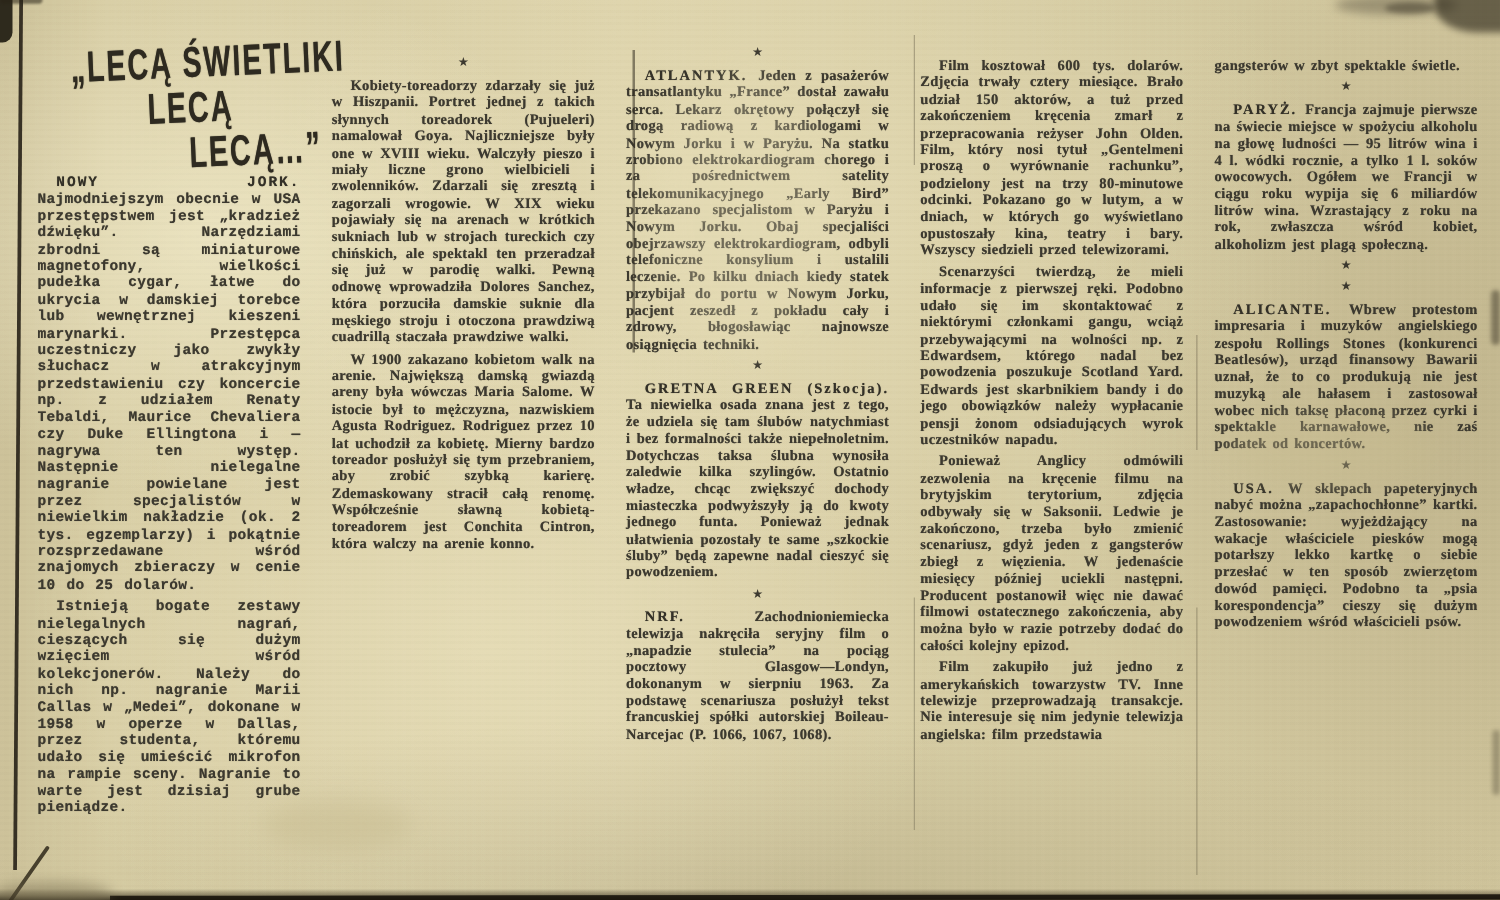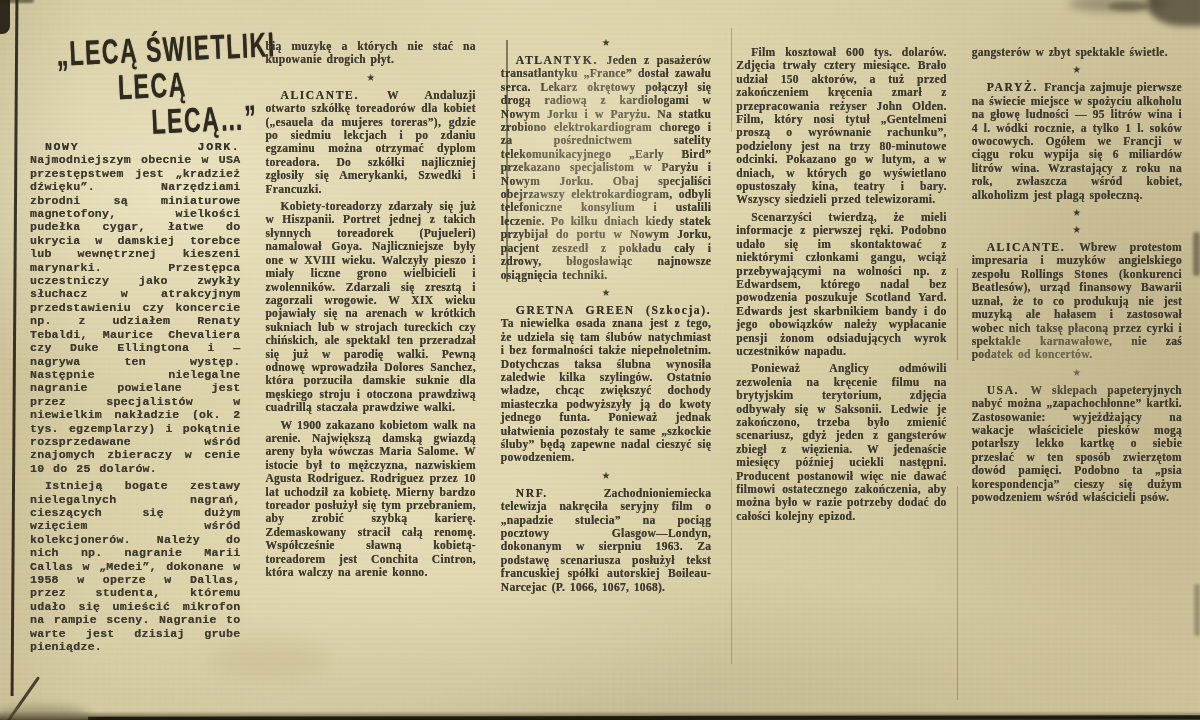--- a/index.html
+++ b/index.html
@@ -90,38 +90,37 @@
     <span class="l l2">LECĄ</span>
     <span class="l l3">LECĄ…”</span>
   </div>
 
   <div class="columns">
       <div class="column col1">
         <p class="para"><span class="lead">NOWY JORK. </span>Najmodniejszym obecnie w USA przestępstwem jest „kradzież dźwięku”. Narzędziami zbrodni są miniaturowe magnetofony, wielkości pudełka cygar, łatwe do ukrycia w damskiej torebce lub wewnętrznej kieszeni marynarki. Przestępca uczestniczy jako zwykły słuchacz w atrakcyjnym przedstawieniu czy koncercie np. z udziałem Renaty Tebaldi, Maurice Chevaliera czy Duke Ellingtona i — nagrywa ten występ. Następnie nielegalne nagranie powielane jest przez specjalistów w niewielkim nakładzie (ok. 2 tys. egzemplarzy) i pokątnie rozsprzedawane wśród znajomych zbieraczy w cenie 10 do 25 dolarów.</p>
         <p class="para">Istnieją bogate zestawy nielegalnych nagrań, cieszących się dużym wzięciem wśród kolekcjonerów. Należy do nich np. nagranie Marii Callas w „Medei”, dokonane w 1958 w operze w Dallas, przez studenta, któremu udało się umieścić mikrofon na rampie sceny. Nagranie to warte jest dzisiaj grube pieniądze.</p>
       </div>
       <div class="column col2">
-        <p class="para noindent">bią muzykę a których nie stać na kupowanie drogich płyt.</p>
         <div class="star">★</div>
-        <p class="para"><span class="lead">ALICANTE. </span>W Andaluzji otwarto szkółkę toreadorów dla kobiet („esauela da mujeres toreras”), gdzie po siedmiu lekcjach i po zdaniu egzaminu można otrzymać dyplom toreadora. Do szkółki najliczniej zgłosiły się Amerykanki, Szwedki i Francuzki.</p>
         <p class="para">Kobiety-toreadorzy zdarzały się już w Hiszpanii. Portret jednej z takich słynnych toreadorek (Pujueleri) namalował Goya. Najliczniejsze były one w XVIII wieku. Walczyły pieszo i miały liczne grono wielbicieli i zwolenników. Zdarzali się zresztą i zagorzali wrogowie. W XIX wieku pojawiały się na arenach w krótkich sukniach lub w strojach tureckich czy chińskich, ale spektakl ten przeradzał się już w parodię walki. Pewną odnowę wprowadziła Dolores Sanchez, która porzuciła damskie suknie dla męskiego stroju i otoczona prawdziwą cuadrillą staczała prawdziwe walki.</p>
         <p class="para">W 1900 zakazano kobietom walk na arenie. Największą damską gwiazdą areny była wówczas Maria Salome. W istocie był to mężczyzna, nazwiskiem Agusta Rodriguez. Rodriguez przez 10 lat uchodził za kobietę. Mierny bardzo toreador posłużył się tym przebraniem, aby zrobić szybką karierę. Zdemaskowany stracił całą renomę. Współcześnie sławną kobietą-toreadorem jest Conchita Cintron, która walczy na arenie konno.</p>
       </div>
       <div class="column col3">
         <div class="star">★</div>
         <p class="para"><span class="lead">ATLANTYK. </span>Jeden z pasażerów transatlantyku „France” dostał zawału serca. Lekarz okrętowy połączył się drogą radiową z kardiologami w Nowym Jorku i w Paryżu. Na statku zrobiono elektrokardiogram chorego i za pośrednictwem satelity telekomunikacyjnego „Early Bird” przekazano specjalistom w Paryżu i Nowym Jorku. Obaj specjaliści obejrzawszy elektrokardiogram, odbyli telefoniczne konsylium i ustalili leczenie. Po kilku dniach kiedy statek przybijał do portu w Nowym Jorku, pacjent zeszedł z pokładu cały i zdrowy, błogosławiąc najnowsze osiągnięcia techniki.</p>
         <div class="star">★</div>
         <p class="para"><span class="lead">GRETNA GREEN (Szkocja). </span>Ta niewielka osada znana jest z tego, że udziela się tam ślubów natychmiast i bez formalności także niepełnoletnim. Dotychczas taksa ślubna wynosiła zaledwie kilka szylingów. Ostatnio władze, chcąc zwiększyć dochody miasteczka podwyższyły ją do kwoty jednego funta. Ponieważ jednak ułatwienia pozostały te same „szkockie śluby” będą zapewne nadal cieszyć się powodzeniem.</p>
         <div class="star">★</div>
         <p class="para"><span class="lead">NRF. </span>Zachodnioniemiecka telewizja nakręciła seryjny film o „napadzie stulecia” na pociąg pocztowy Glasgow—Londyn, dokonanym w sierpniu 1963. Za podstawę scenariusza posłużył tekst francuskiej spółki autorskiej Boileau-Narcejac (P. 1066, 1067, 1068).</p>
       </div>
       <div class="column col4">
         <p class="para">Film kosztował 600 tys. dolarów. Zdjęcia trwały cztery miesiące. Brało udział 150 aktorów, a tuż przed zakończeniem kręcenia zmarł z przepracowania reżyser John Olden. Film, który nosi tytuł „Gentelmeni proszą o wyrównanie rachunku”, podzielony jest na trzy 80-minutowe odcinki. Pokazano go w lutym, a w dniach, w których go wyświetlano opustoszały kina, teatry i bary. Wszyscy siedzieli przed telewizorami.</p>
         <p class="para">Scenarzyści twierdzą, że mieli informacje z pierwszej ręki. Podobno udało się im skontaktować z niektórymi członkami gangu, wciąż przebywającymi na wolności np. z Edwardsem, którego nadal bez powodzenia poszukuje Scotland Yard. Edwards jest skarbnikiem bandy i do jego obowiązków należy wypłacanie pensji żonom odsiadujących wyrok uczestników napadu.</p>
         <p class="para">Ponieważ Anglicy odmówili zezwolenia na kręcenie filmu na brytyjskim terytorium, zdjęcia odbywały się w Saksonii. Ledwie je zakończono, trzeba było zmienić scenariusz, gdyż jeden z gangsterów zbiegł z więzienia. W jedenaście miesięcy później uciekli następni. Producent postanowił więc nie dawać filmowi ostatecznego zakończenia, aby można było w razie potrzeby dodać do całości kolejny epizod.</p>
+        <p class="para">Film zakupiło już jedno z amerykańskich towarzystw TV. Inne telewizje przeprowadzają transakcje. Nie interesuje się nim jedynie telewizja angielska: film przedstawia</p>
       </div>
       <div class="column col5">
         <p class="para noindent">gangsterów w zbyt spektakle świetle.</p>
         <div class="star">★</div>
         <p class="para"><span class="lead">PARYŻ. </span>Francja zajmuje pierwsze na świecie miejsce w spożyciu alkoholu na głowę ludności — 95 litrów wina i 4 l. wódki rocznie, a tylko 1 l. soków owocowych. Ogółem we Francji w ciągu roku wypija się 6 miliardów litrów wina. Wzrastający z roku na rok, zwłaszcza wśród kobiet, alkoholizm jest plagą społeczną.</p>
         <div class="star">★</div>
         <div class="star">★</div>
         <p class="para"><span class="lead">ALICANTE. </span>Wbrew protestom impresaria i muzyków angielskiego zespołu Rollings Stones (konkurenci Beatlesów), urząd finansowy Bawarii uznał, że to co produkują nie jest muzyką ale hałasem i zastosował wobec nich taksę płaconą przez cyrki i spektakle karnawałowe, nie zaś podatek od koncertów.</p>
         <div class="star">★</div>
         <p class="para"><span class="lead">USA. </span>W sklepach papeteryjnych nabyć można „zapachochłonne” kartki. Zastosowanie: wyjeżdżający na wakacje właściciele piesków mogą potarłszy lekko kartkę o siebie przesłać w ten sposób zwierzętom dowód pamięci. Podobno ta „psia korespondencja” cieszy się dużym powodzeniem wśród właścicieli psów.</p>

